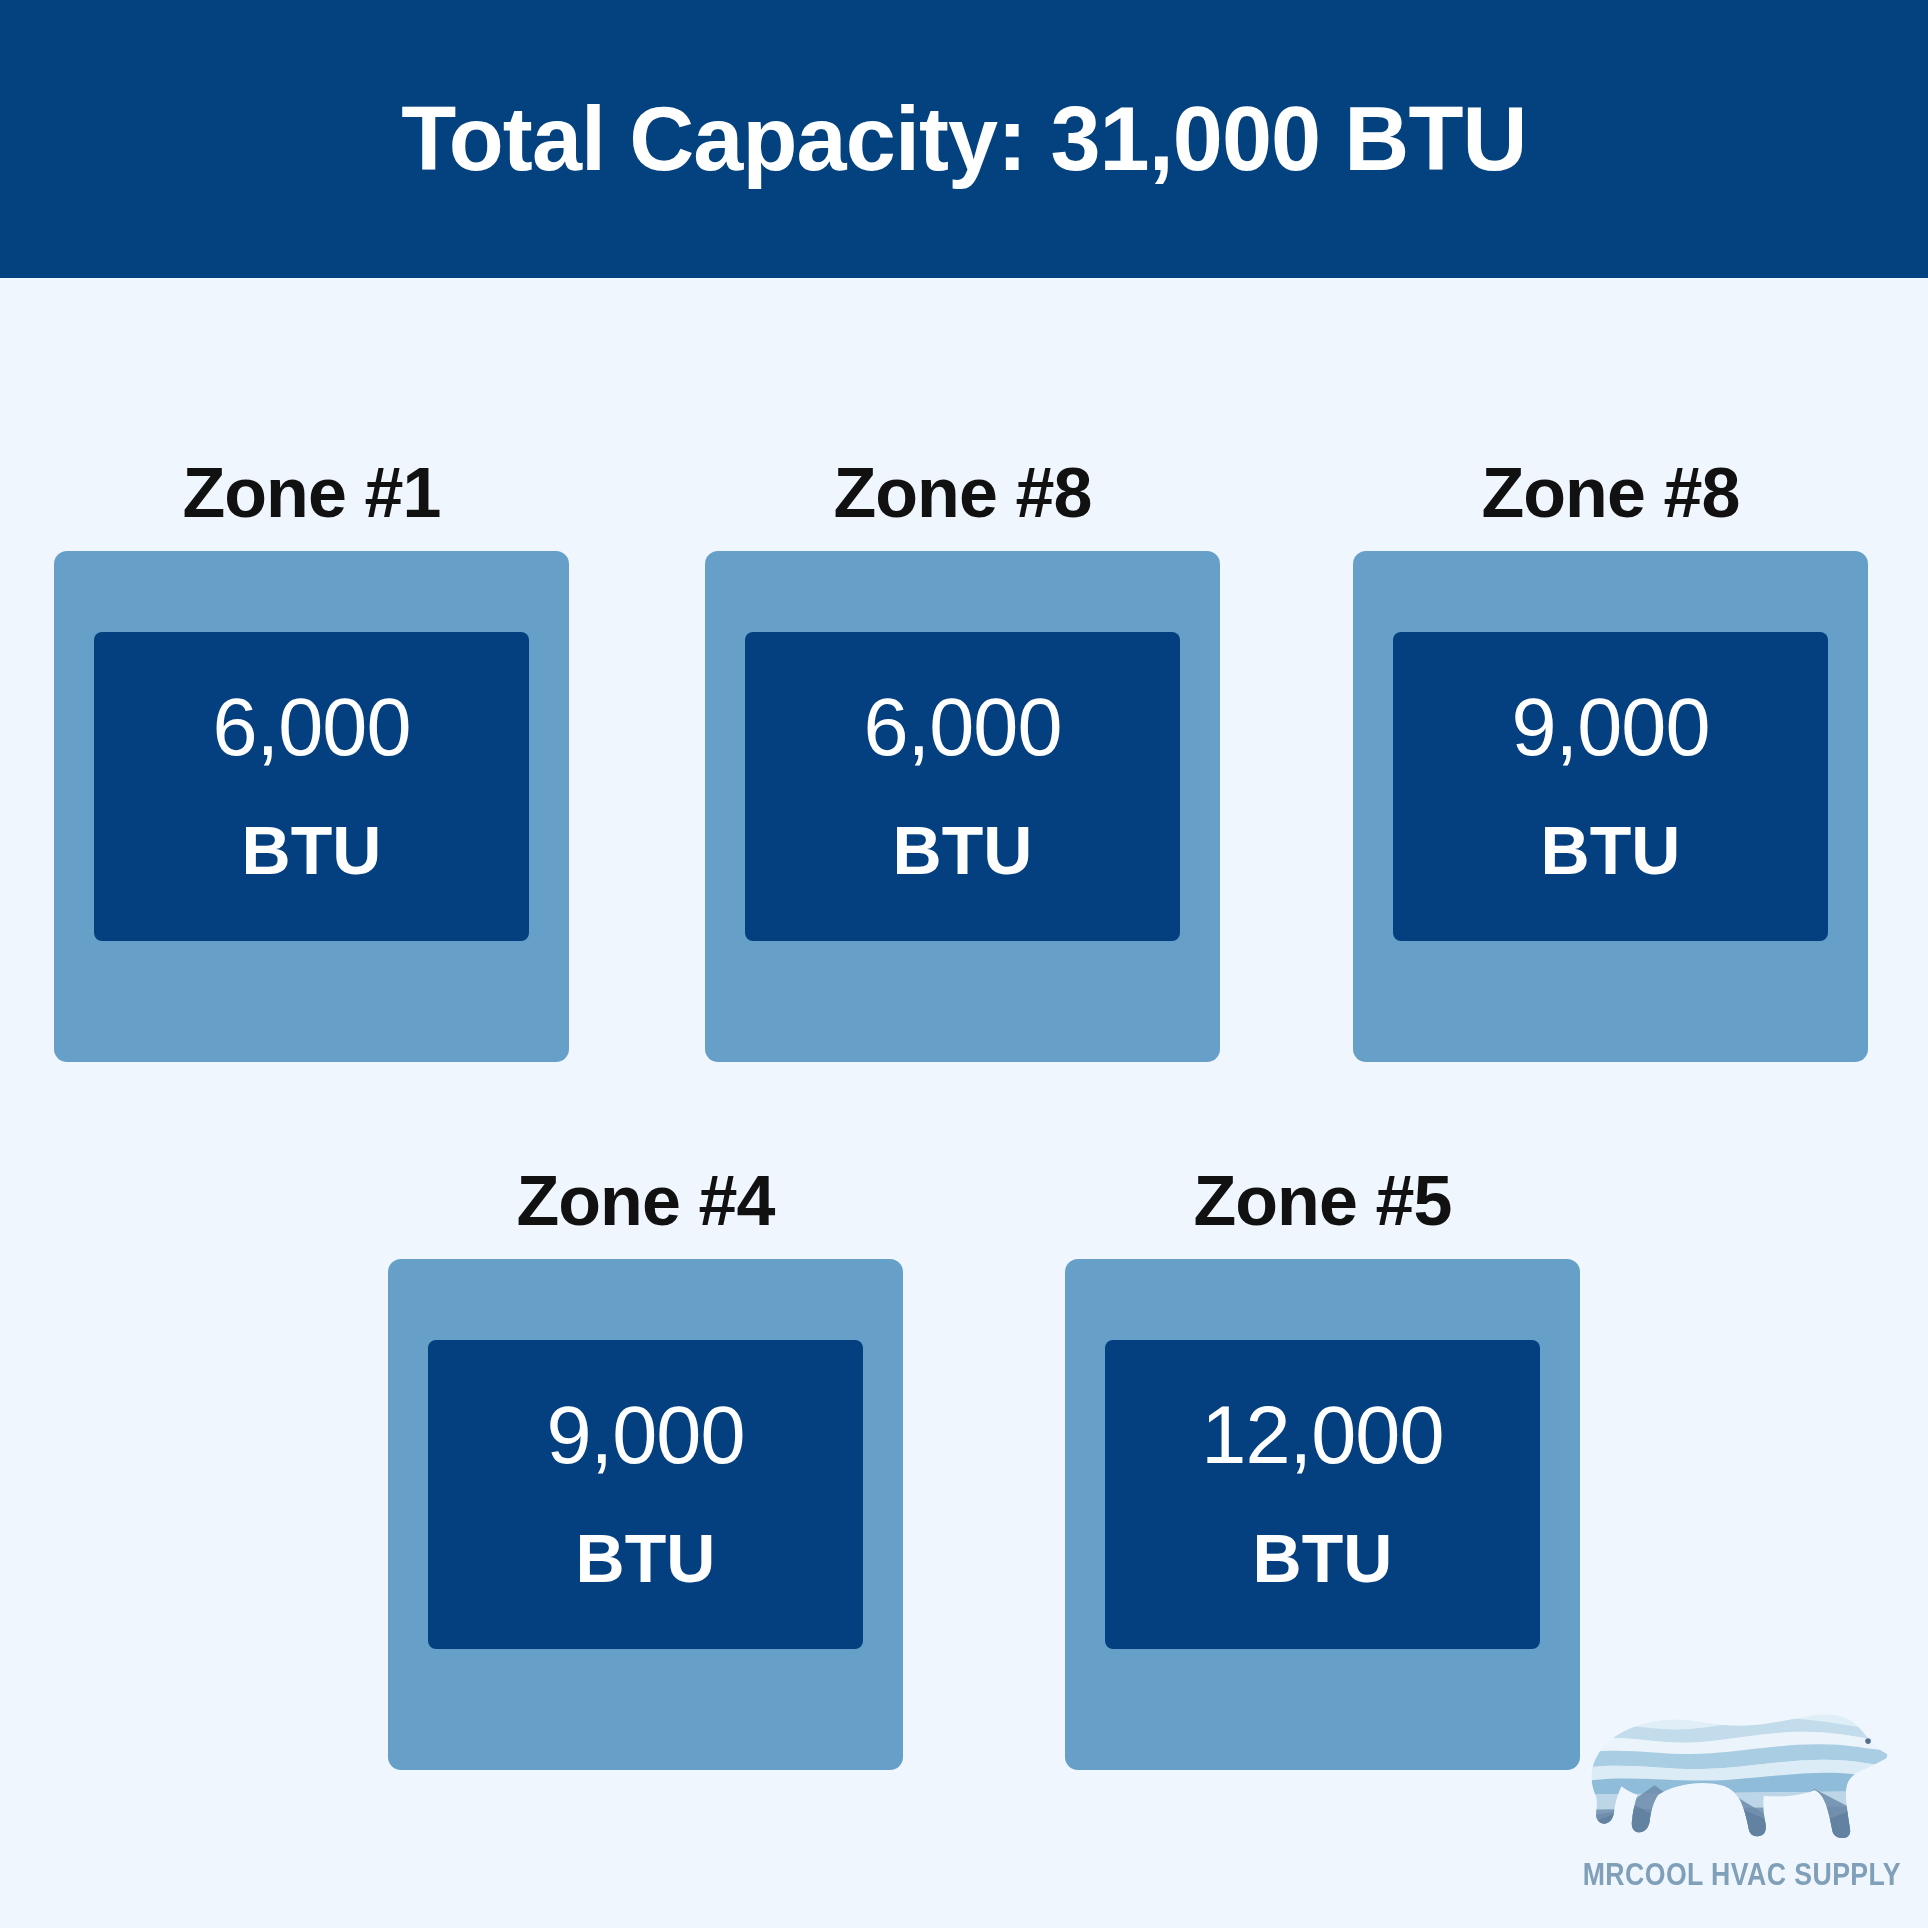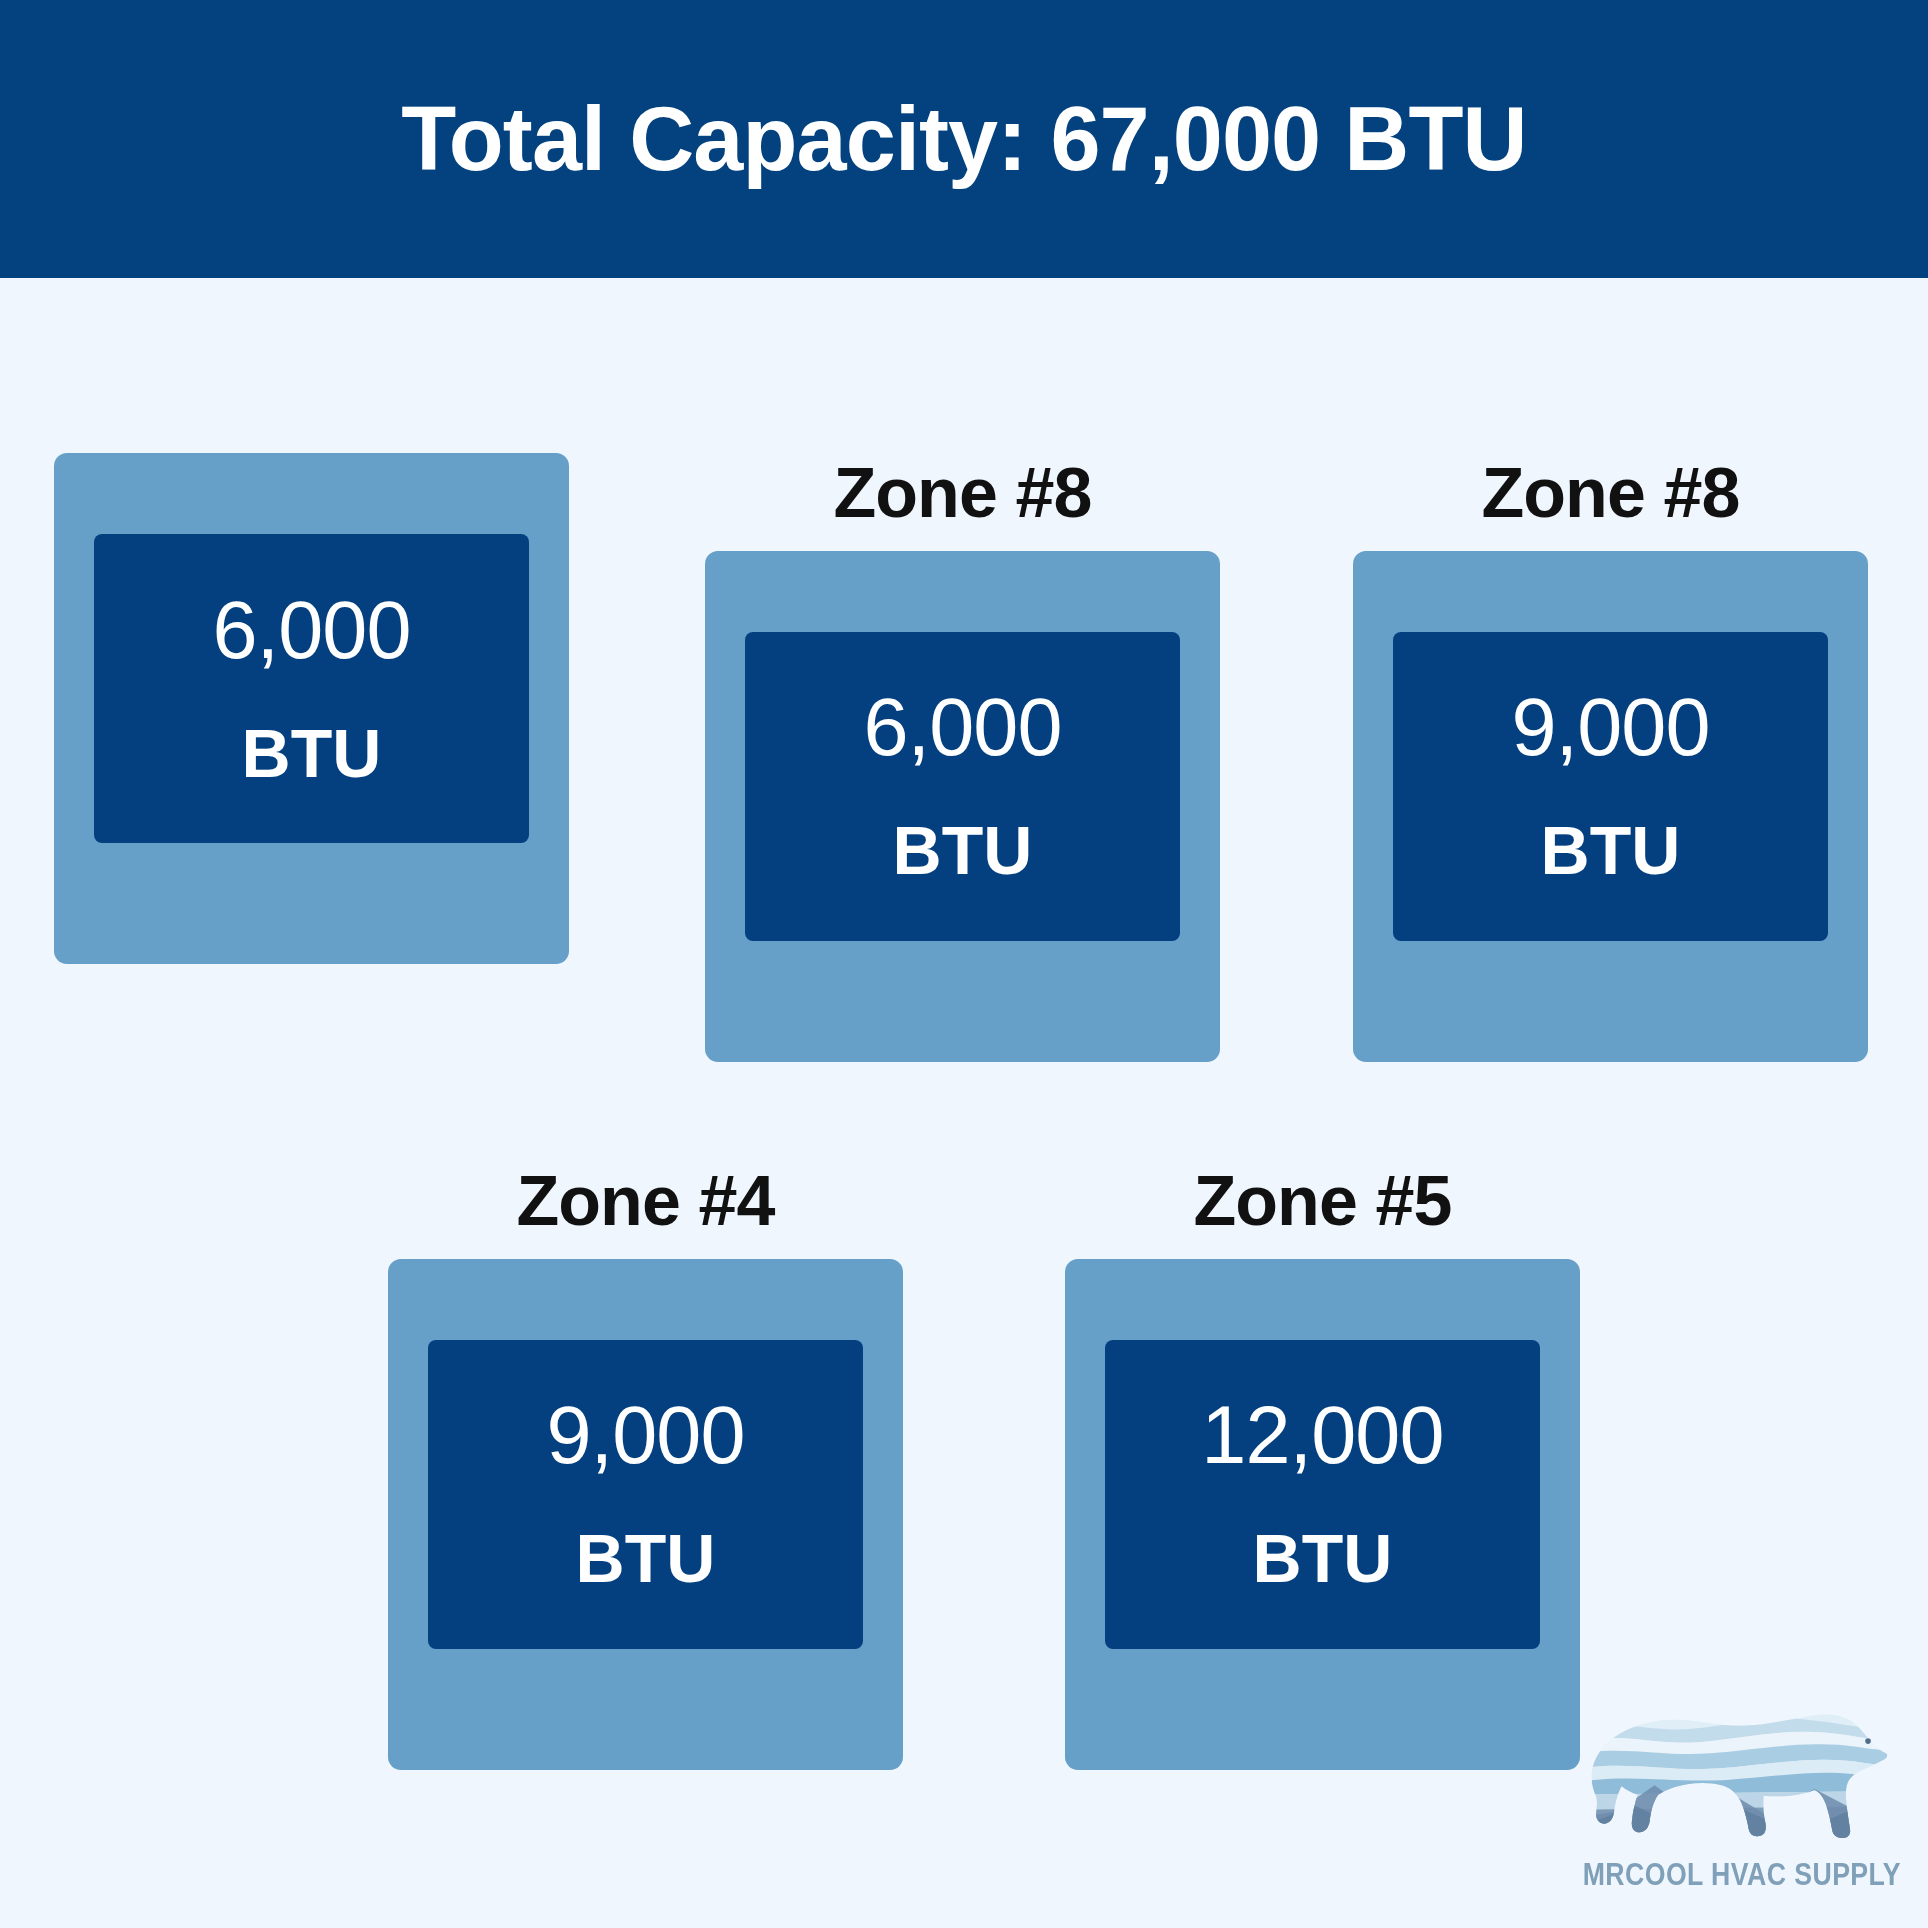--- a/index.html
+++ b/index.html
@@ -138,26 +138,27 @@
     line-height: 1;
     margin-top: 5.6px;
     transform: scaleX(0.86);
     white-space: nowrap;
   }
 </style>
 </head>
 <body>
 
 <div id="header-banner">
-  <div id="header-title">Total Capacity: 67,000 BTU</div>
+  <div id="header-title">Total Capacity: 31,000 BTU</div>
 </div>
 
 <div id="zone-area">
 
   <div class="zone-cell" id="zone-cell-1">
+    <div class="zone-label">Zone #1</div>
     <div class="zone-outer">
       <div class="zone-inner">
         <div class="zone-value">6,000</div>
         <div class="zone-unit">BTU</div>
       </div>
     </div>
   </div>
 
   <div class="zone-cell" id="zone-cell-2">
     <div class="zone-label">Zone #8</div>

